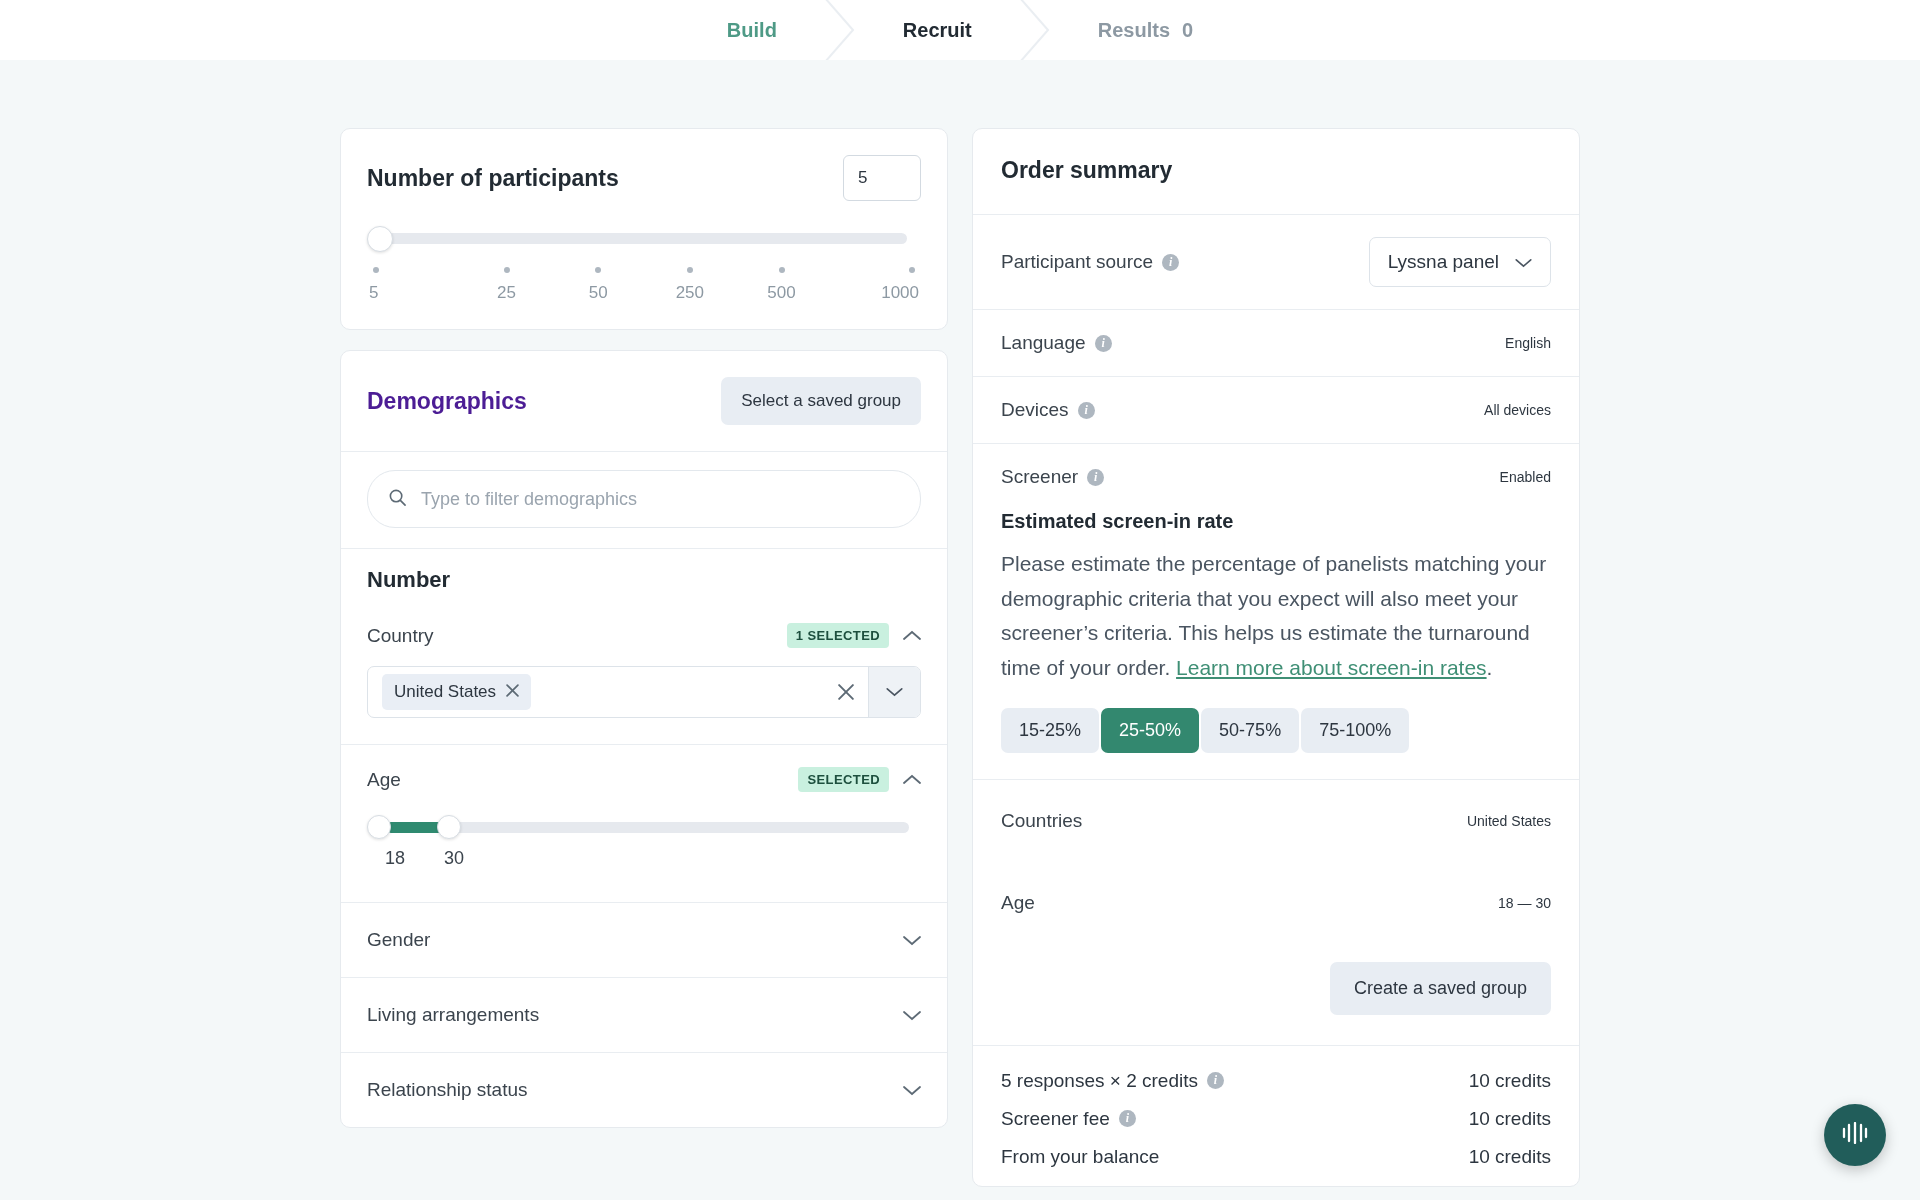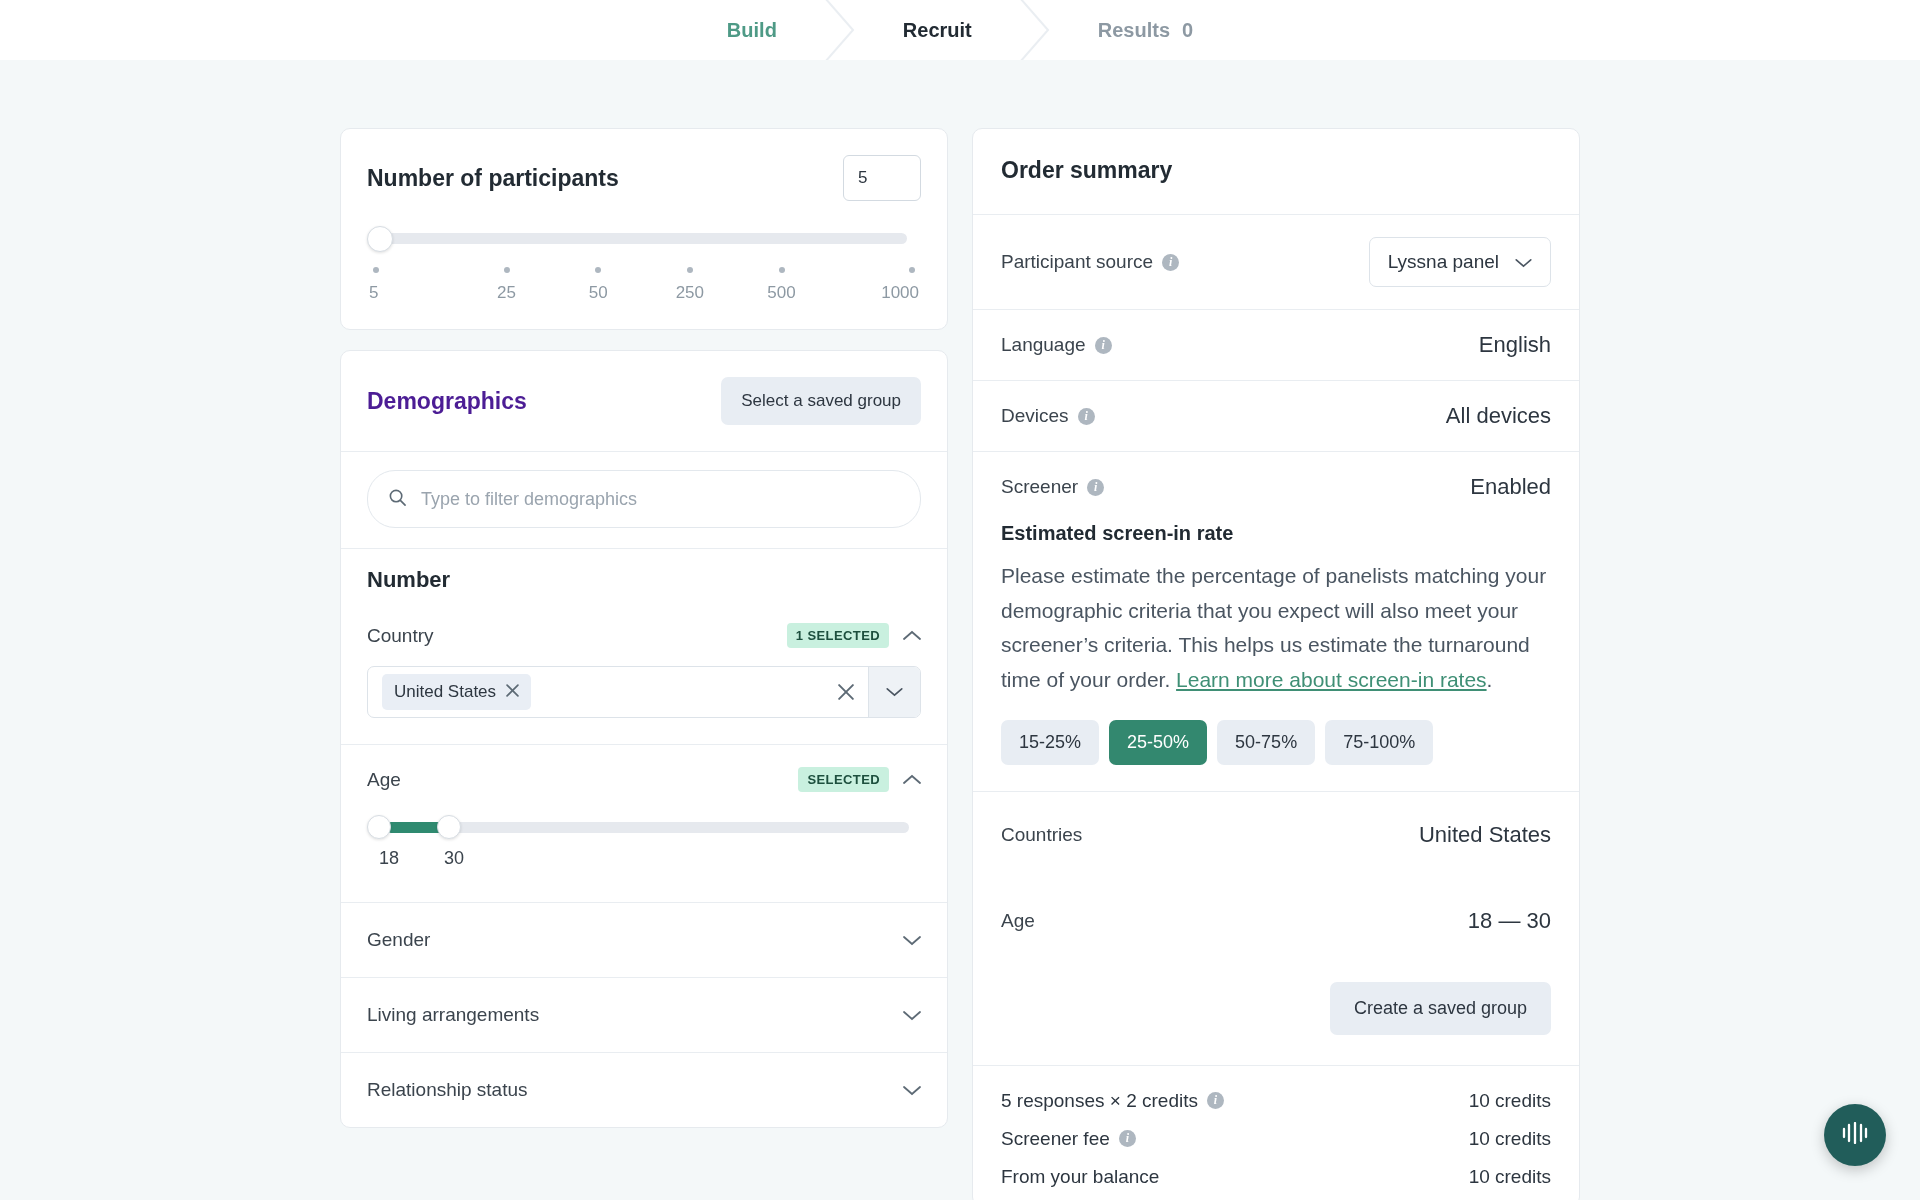--- a/index.html
+++ b/index.html
@@ -173,21 +173,21 @@
   .age-knob {
     position: absolute; top: -3px;
     width: 24px; height: 24px; border-radius: 50%;
     background: #fff; border: 1px solid #d7dde3;
     box-shadow: 0 1px 3px rgba(0,0,0,.12);
   }
   .age-knob.k1 { left: 0px; }
   .age-knob.k2 { left: 70px; }
   .age-vals { position: relative; height: 26px; margin-top: 14px; }
   .age-vals span { position: absolute; font-size: 18px; color: #3b444d; }
-  .age-vals .v1 { left: 12px; }
+  .age-vals .v1 { left: 18px; }
   .age-vals .v2 { left: 77px; }
 
   .collapse-row {
     display: flex; align-items: center; justify-content: space-between;
     padding: 26px 26px;
     font-size: 19px; color: #3b444d;
   }
 
   
   .os-title {
@@ -196,41 +196,41 @@
   }
   .os-row {
     display: flex; align-items: center; justify-content: space-between;
     padding: 22px 28px;
     border-top: 1px solid #e9edf1;
   }
   .os-label {
     font-size: 19px; color: #3b444d;
     display: flex; align-items: center; gap: 9px;
   }
-  .os-value { font-size: 22px; color: #2d3640; }
+  .os-value { font-size: 14px; color: #2d3640; }
   .info-icon {
     width: 17px; height: 17px; border-radius: 50%;
     background: #aeb7c0; color: #fff;
     font-size: 12px; font-weight: bold; font-style: italic;
     display: inline-flex; align-items: center; justify-content: center;
     font-family: "Liberation Serif", serif;
   }
   .dropdown {
     display: flex; align-items: center; gap: 16px;
     border: 1px solid #dde3e9; border-radius: 7px;
     padding: 13px 18px;
     font-size: 19px; color: #2d3640;
     background: #fff;
   }
 
   .screener-block { padding: 0 28px 26px; }
   .screener-h { font-size: 20px; font-weight: bold; color: #222b33; margin-bottom: 14px; }
   .screener-p { font-size: 21px; line-height: 1.65; color: #4a5561; }
   .screener-p a { color: #3f8f75; text-decoration: underline; }
-  .pct-row { display: flex; gap: 10px; margin-top: 22px; }
+  .pct-row { display: flex; gap: 2px; margin-top: 22px; }
   .pct {
     background: #e8edf3; color: #2d3640;
     border: none; border-radius: 7px;
     font-size: 18px; font-family: "Liberation Sans", sans-serif;
     padding: 12px 18px; cursor: pointer;
   }
   .pct.active { background: #33886f; color: #fff; text-align: center; }
 
   .os-row.tall { padding: 30px 28px; }
   .cta-row { padding: 18px 28px 30px; display: flex; justify-content: flex-end; }

